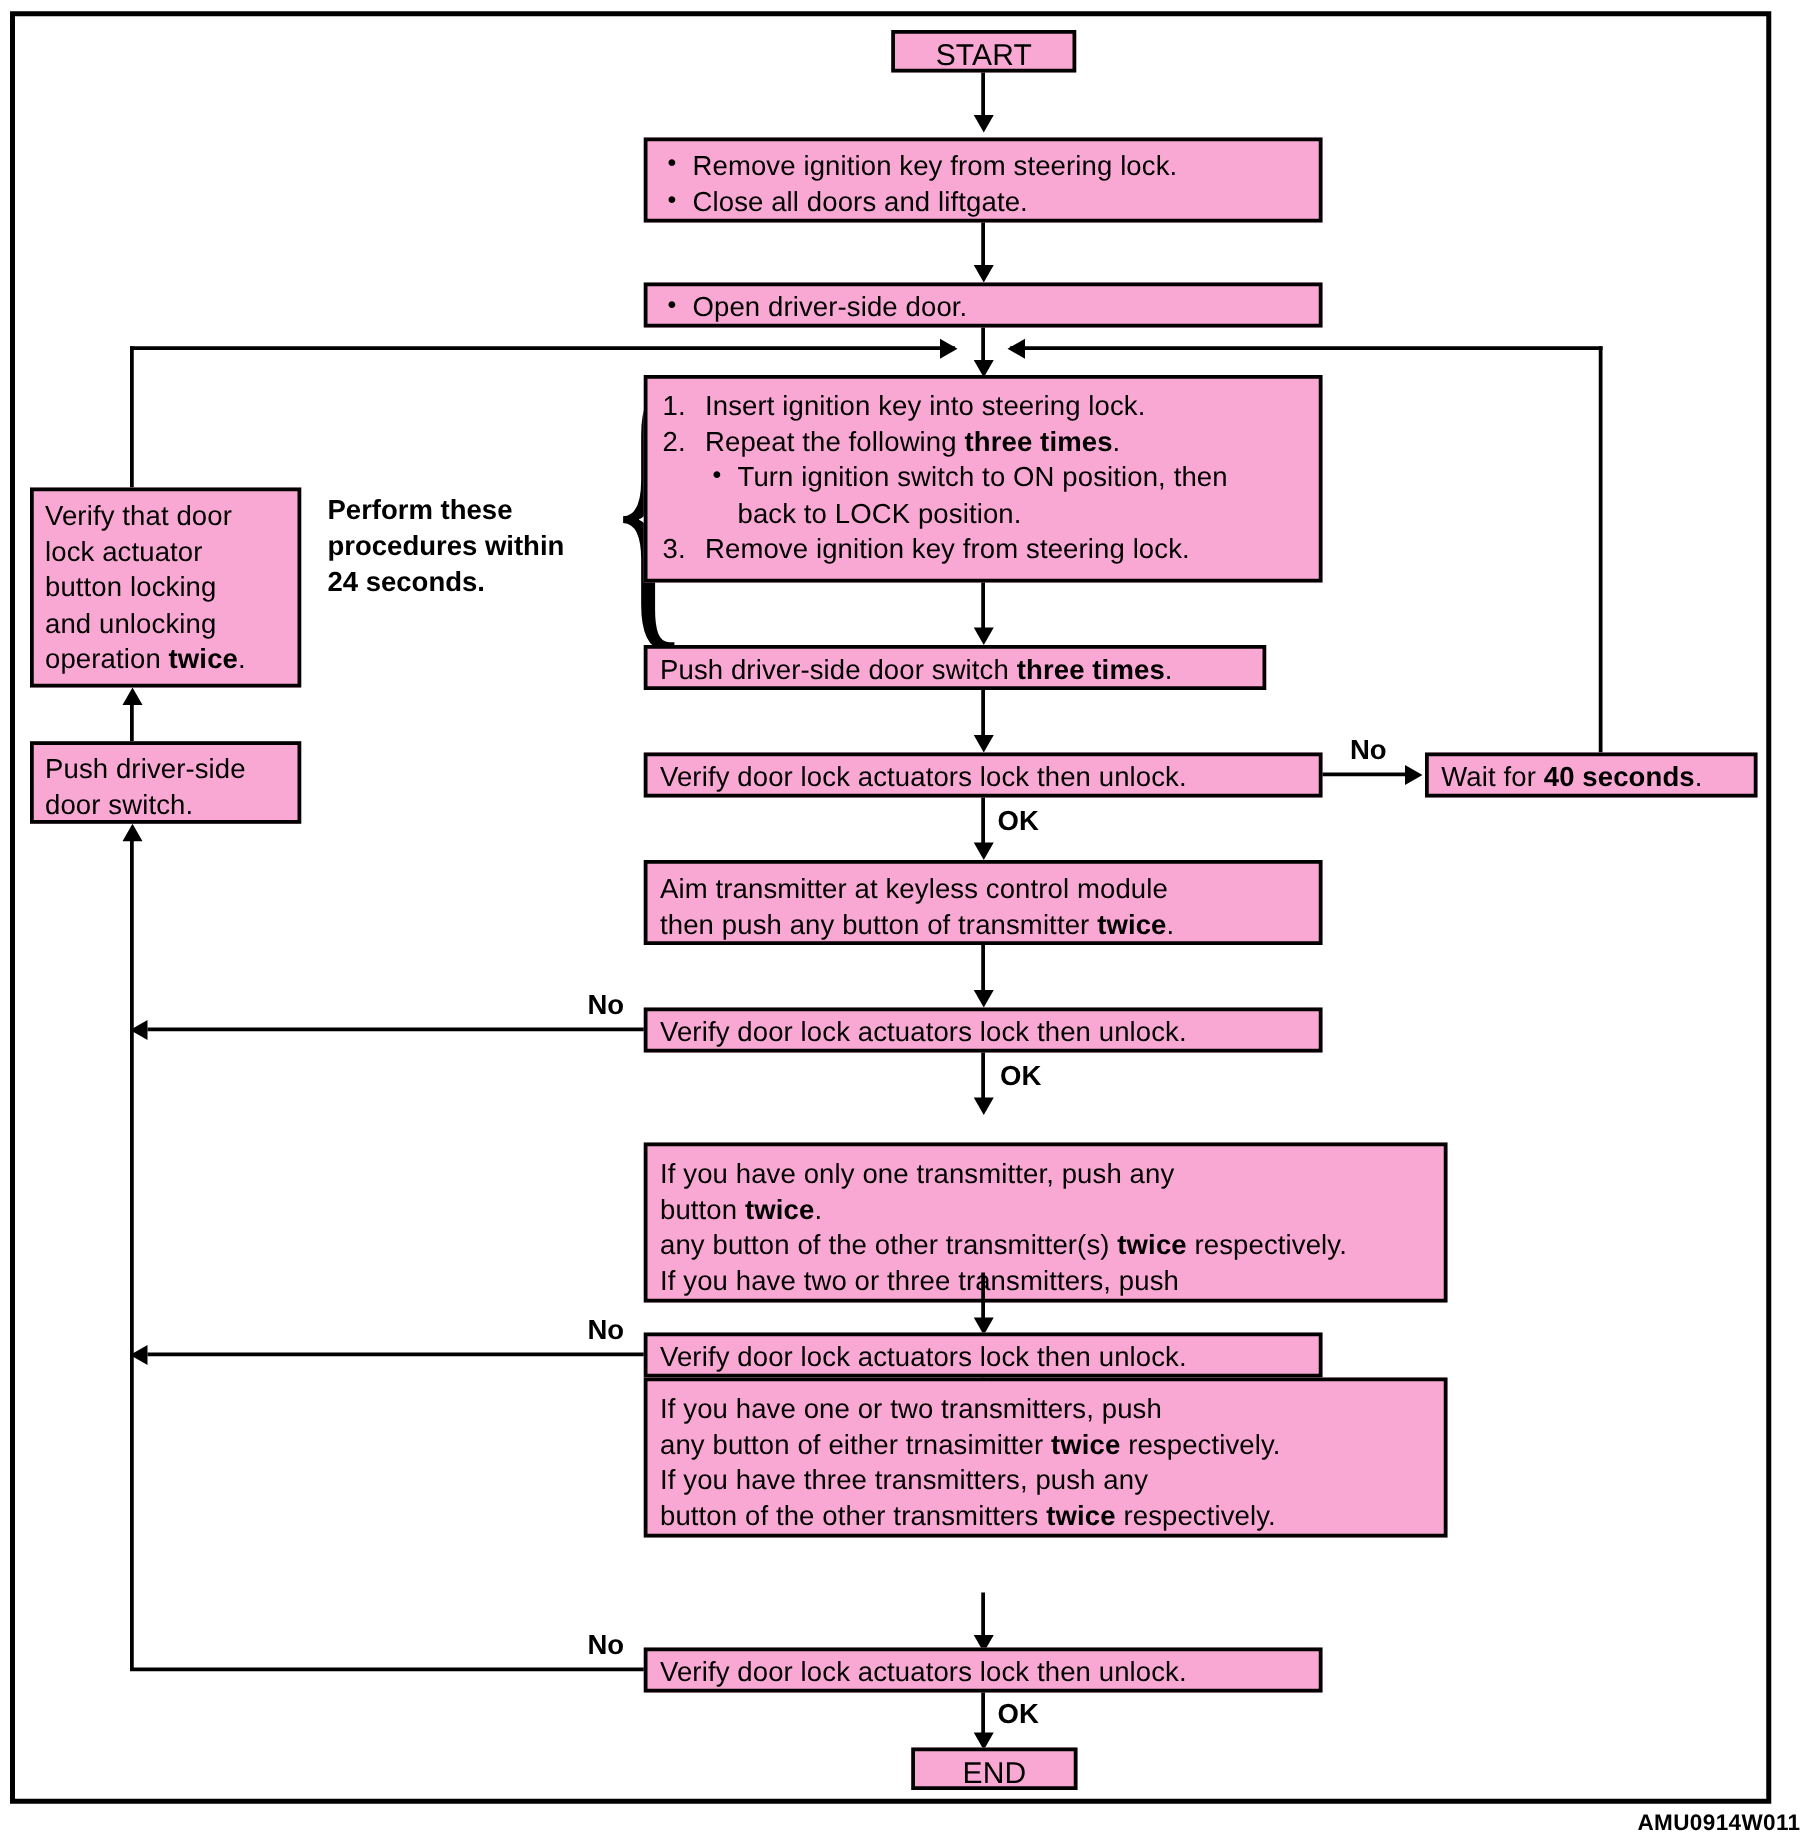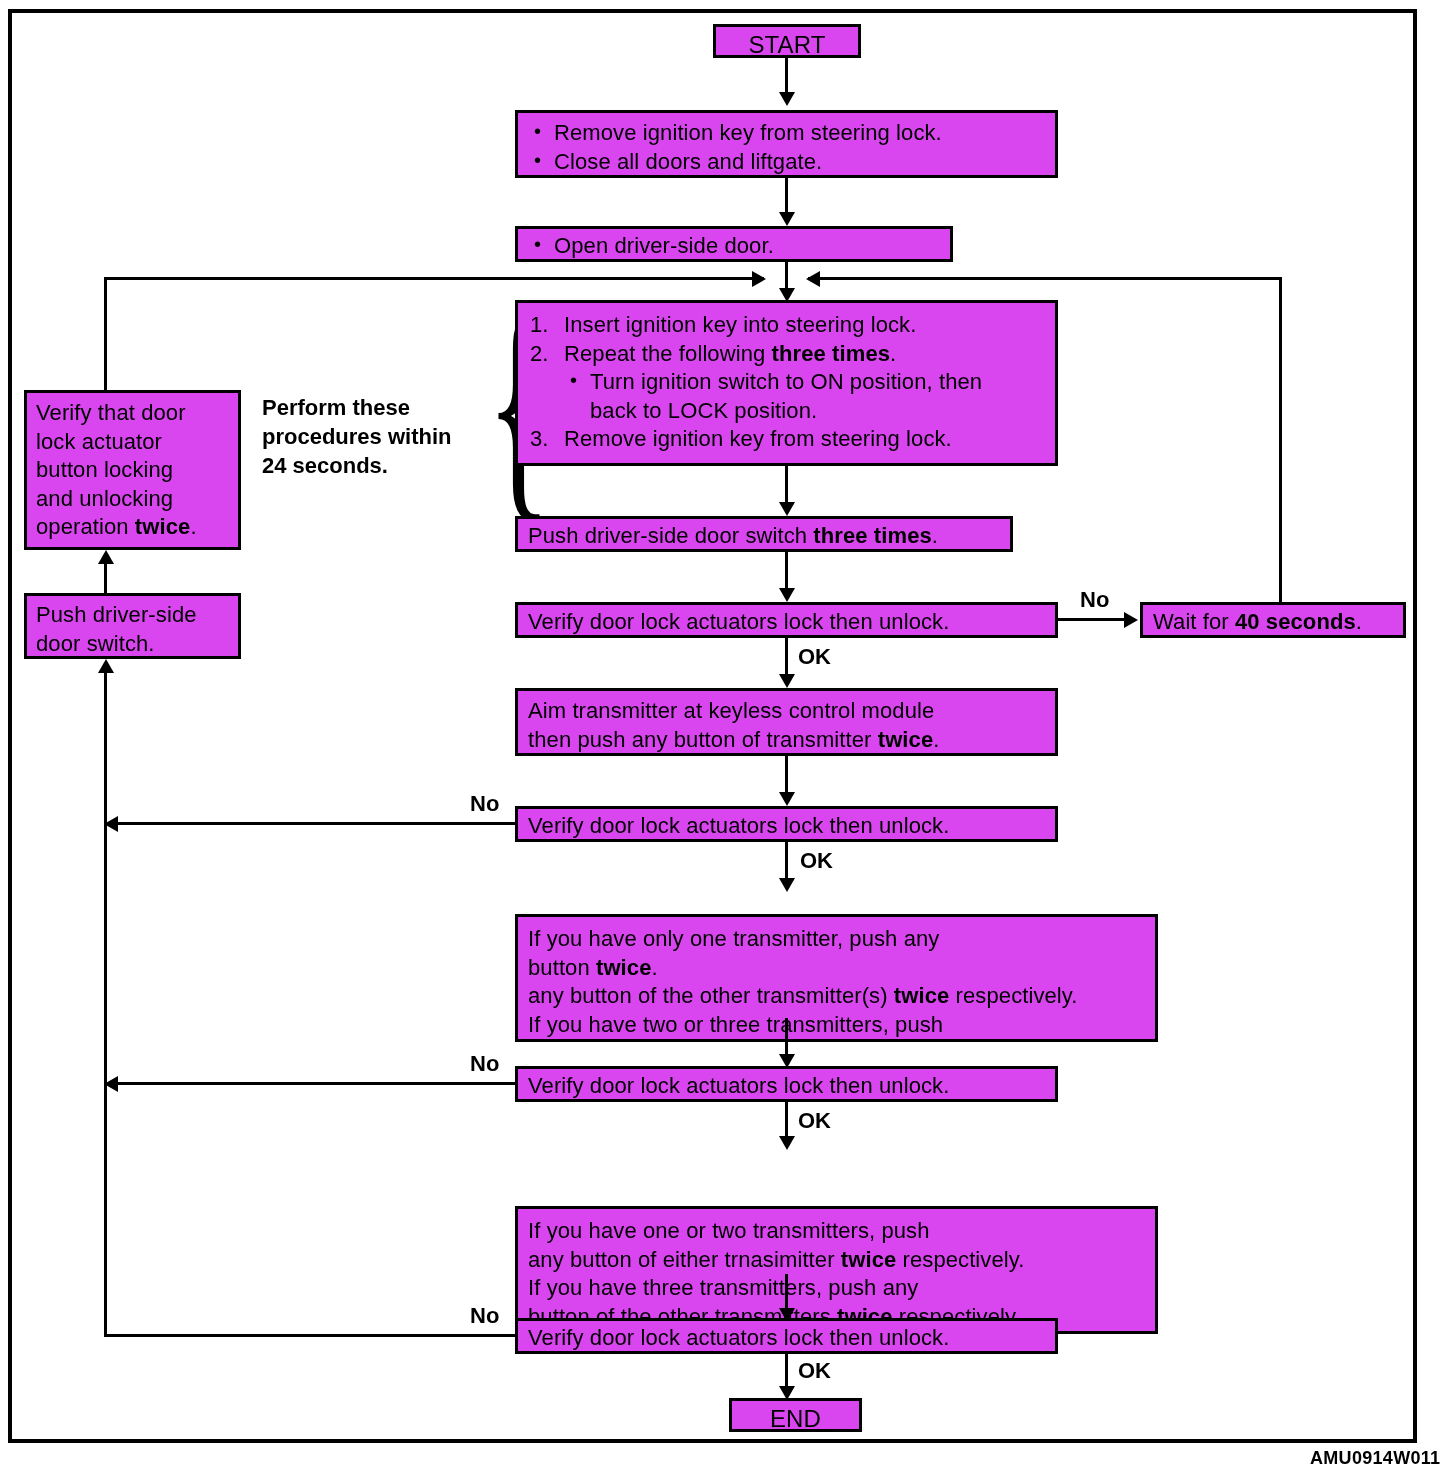--- a/index.html
+++ b/index.html
@@ -26,21 +26,21 @@
     width: 1409px;
     height: 1434px;
     border: 4px solid #000;
     box-sizing: border-box;
   }
   
   .box {
     position: absolute;
     border: 3px solid #000;
     box-sizing: border-box;
-    background: #d946ef;
+    background: #f9a8d4;
     font-size: 22px;
     line-height: 1.30;
     padding: 6px 10px;
     color: #000;
     letter-spacing: 0.1px;
   }
   .box.center { text-align: center; }
   .box b { font-weight: bold; }
   .row { display: block; white-space: nowrap; }
   .bullet-row {
@@ -170,21 +170,21 @@
   <div class="vline" style="left:785px; top:58px; width:3px; height:38px;"></div>
   <div class="arrow-down" style="left:779px; top:92px;"></div>
 
   <div class="box" style="left:515px; top:110px; width:543px; height:68px;">
     <span class="bullet-row">Remove ignition key from steering lock.</span>
     <span class="bullet-row">Close all doors and liftgate.</span>
   </div>
   <div class="vline" style="left:785px; top:178px; width:3px; height:42px;"></div>
   <div class="arrow-down" style="left:779px; top:212px;"></div>
 
-  <div class="box" style="left:515px; top:226px; width:438px; height:36px; padding:3px 10px;">
+  <div class="box" style="left:515px; top:226px; width:543px; height:36px; padding:3px 10px;">
     <span class="bullet-row">Open driver-side door.</span>
   </div>
 
   <div class="vline" style="left:785px; top:262px; width:3px; height:18px;"></div>
 
   <div class="hline" style="left:104px; top:277px; width:660px; height:3px;"></div>
   <div class="arrow-right" style="left:752px; top:271px;"></div>
   <div class="hline" style="left:808px; top:277px; width:474px; height:3px;"></div>
   <div class="arrow-left" style="left:806px; top:271px;"></div>
 
@@ -271,21 +271,21 @@
     <span class="row">Verify door lock actuators lock then unlock.</span>
   </div>
   <div class="hline" style="left:118px; top:1082px; width:397px; height:3px;"></div>
   <div class="arrow-left" style="left:104px; top:1076px;"></div>
   <div class="edge-label" style="left:470px; top:1051px;">No</div>
 
   <div class="vline" style="left:785px; top:1102px; width:3px; height:42px;"></div>
   <div class="arrow-down" style="left:779px; top:1136px;"></div>
   <div class="edge-label" style="left:798px; top:1108px;">OK</div>
 
-  <div class="box" style="left:515px; top:1206px; width:643px; height:128px; padding:8px 10px;">
+  <div class="box" style="left:515px; top:1102px; width:643px; height:128px; padding:8px 10px;">
     <span class="row">If you have one or two transmitters, push</span>
     <span class="row"><span>any button of either trnasimitter </span><b>twice</b><span> respectively.</span></span>
     <span class="row">If you have three transmitters, push any</span>
     <span class="row"><span>button of the other transmitters </span><b>twice</b><span> respectively.</span></span>
   </div>
   <div class="vline" style="left:785px; top:1274px; width:3px; height:42px;"></div>
   <div class="arrow-down" style="left:779px; top:1308px;"></div>
 
   <div class="box" style="left:515px; top:1318px; width:543px; height:36px; padding:3px 10px;">
     <span class="row">Verify door lock actuators lock then unlock.</span>

